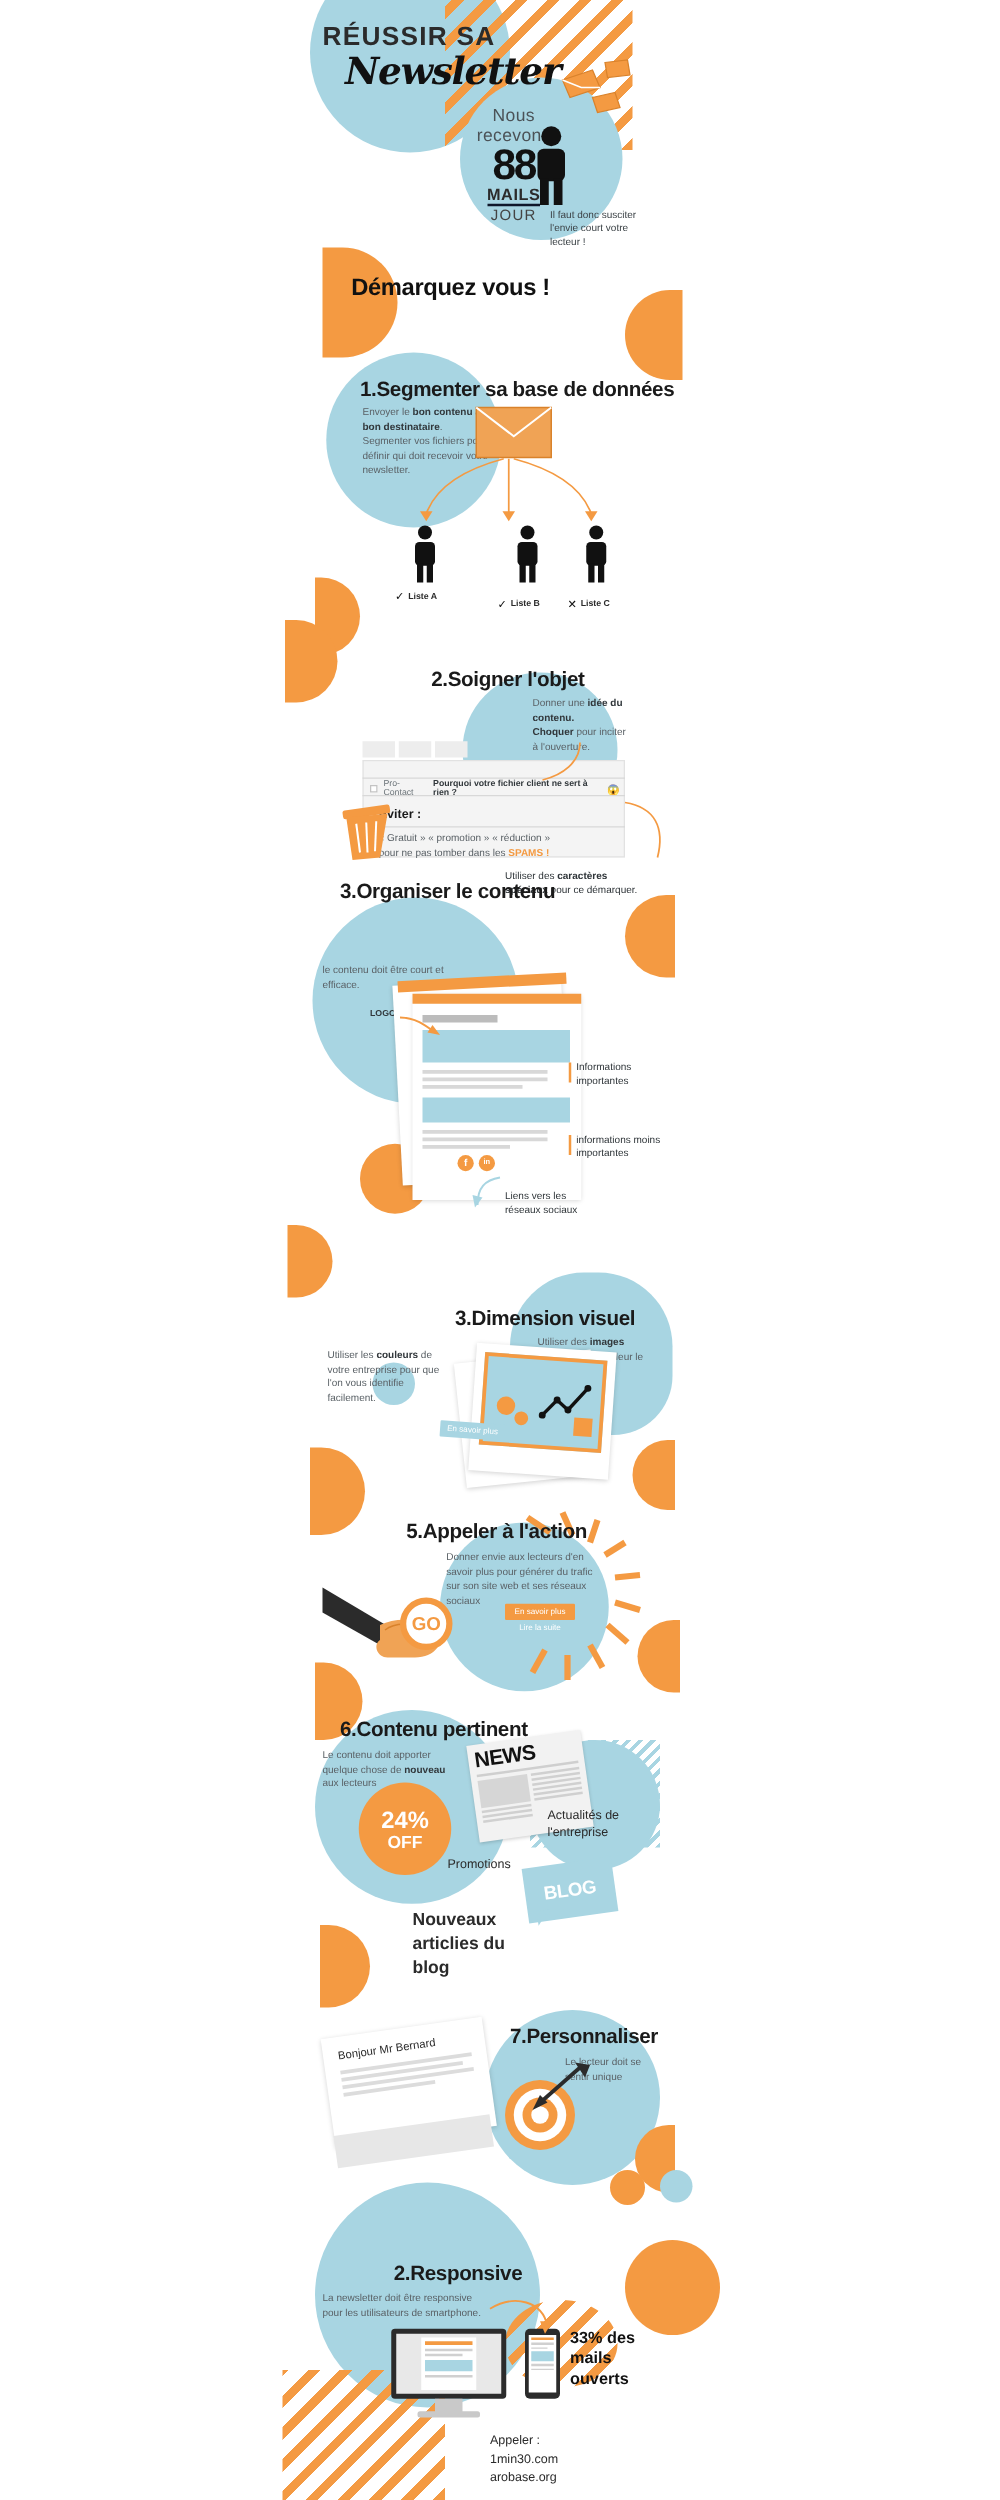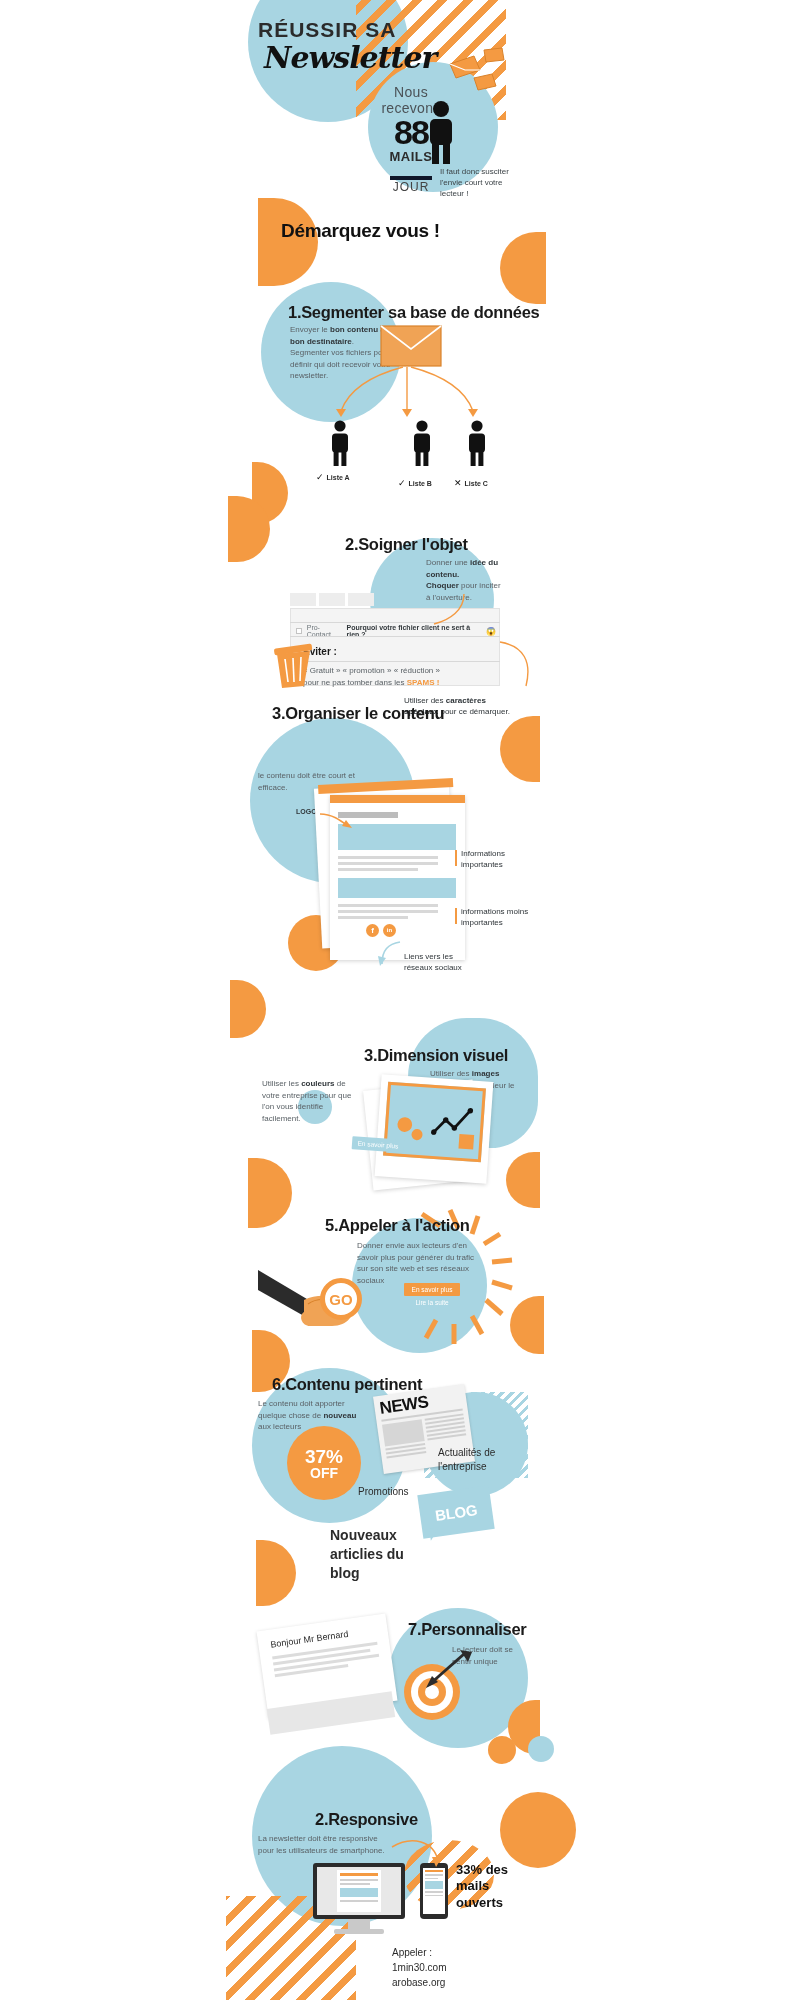--- a/index.html
+++ b/index.html
@@ -22,21 +22,21 @@
   }
   .sect-title {
     font-size:16.5px; font-weight:bold; color:#1a1a1a; letter-spacing:-.3px;
     white-space:nowrap;
   }
   .body-txt {
     font-size:8px; line-height:1.45; color:#5a6166;
   }
   .body-txt b { color:#31373b; }
   .big-num { font-size:34px; font-weight:bold; line-height:.85; letter-spacing:-2px; color:#111; }
-  .lbl-mails { font-size:13px; font-weight:bold; letter-spacing:.5px; border-bottom:4px solid #0f172a; padding-bottom:12px; }
+  .lbl-mails { font-size:13px; font-weight:bold; letter-spacing:.5px; border-bottom:2px solid #0f172a; padding-bottom:0; }
   .lbl-jour { font-size:12px; color:#444; letter-spacing:1px; }
   .nous { font-size:14px; color:#4b5257; letter-spacing:.3px; }
   .caption { font-size:8px; color:#3c4347; line-height:1.4; }
   .stripes {
     background:repeating-linear-gradient(-45deg,#f49a42 0 7px, rgba(0,0,0,0) 7px 18px);
   }
   .stripes-thin {
     background:repeating-linear-gradient(-45deg,#a8d5e2 0 3px, rgba(0,0,0,0) 3px 7px);
   }
   .chk { font-size:9px; color:#111; }
@@ -56,21 +56,21 @@
 <body>
 
 <div class="canvas">
 
   <div class="abs blue circle" style="left:248px;top:-38px;width:160px;height:160px;"></div>
   <div class="abs stripes" style="left:356px;top:-30px;width:150px;height:150px;transform:rotate(0deg);"></div>
   <div class="abs blue circle" style="left:368px;top:62px;width:130px;height:130px;"></div>
 
   <div class="abs" style="left:258px;top:18px;width:190px;">
     <div class="title-main" style="font-size:21px;font-weight:bold;letter-spacing:1px;">RÉUSSIR SA</div>
-    <div class="script" style="margin-top:-2px;margin-left:6px;">Newsletter</div>
+    <div class="script" style="margin-top:-2px;margin-left:18px;">Newsletter</div>
   </div>
 
   <svg class="abs" style="left:440px;top:48px;" width="70" height="70" viewBox="0 0 70 70">
     <g fill="#f49a42" stroke="#d9822b" stroke-width="1">
       <polygon points="10,16 34,8 40,22 16,30"></polygon>
       <polyline points="10,16 25,22 40,22" fill="none" stroke="#ffffff" stroke-width="1.2"></polyline>
       <polygon points="44,2 62,0 64,12 46,14"></polygon>
       <polygon points="34,30 52,26 56,38 38,42"></polygon>
     </g>
   </svg>
@@ -341,21 +341,21 @@
   <div class="abs blue circle" style="left:252px;top:1368px;width:155px;height:155px;"></div>
   <div class="abs blue circle" style="left:424px;top:1392px;width:104px;height:104px;"></div>
   <div class="abs stripes-thin" style="left:424px;top:1392px;width:104px;height:86px;"></div>
 
   <div class="abs sect-title" style="left:272px;top:1375px;">6.Contenu pertinent</div>
   <div class="abs body-txt" style="left:258px;top:1398px;width:100px;">
     Le contenu doit apporter quelque chose de <b>nouveau</b> aux lecteurs
   </div>
 
   <div class="abs circle orange" style="left:287px;top:1426px;width:74px;height:74px;display:flex;flex-direction:column;align-items:center;justify-content:center;">
-    <span style="font-size:19px;font-weight:bold;color:#fff;line-height:1;">37%</span>
+    <span style="font-size:19px;font-weight:bold;color:#fff;line-height:1;">24%</span>
     <span style="font-size:14px;font-weight:bold;color:#fff;line-height:1;">OFF</span>
   </div>
 
   <div class="abs" style="left:378px;top:1390px;width:92px;height:78px;background:#f2f2f2;transform:rotate(-8deg);box-shadow:0 1px 3px rgba(0,0,0,.18);">
     <div style="font-size:17px;font-weight:bold;color:#111;padding:3px 5px 0;letter-spacing:-.5px;">NEWS</div>
     <div style="height:2px;background:#cfcfcf;margin:1px 5px;"></div>
     <div style="display:flex;gap:3px;padding:2px 5px;">
       <div style="flex:1;">
         <div style="height:22px;background:#d6d6d6;margin-bottom:2px;"></div>
         <div style="height:2px;background:#d0d0d0;margin-bottom:2px;"></div>

